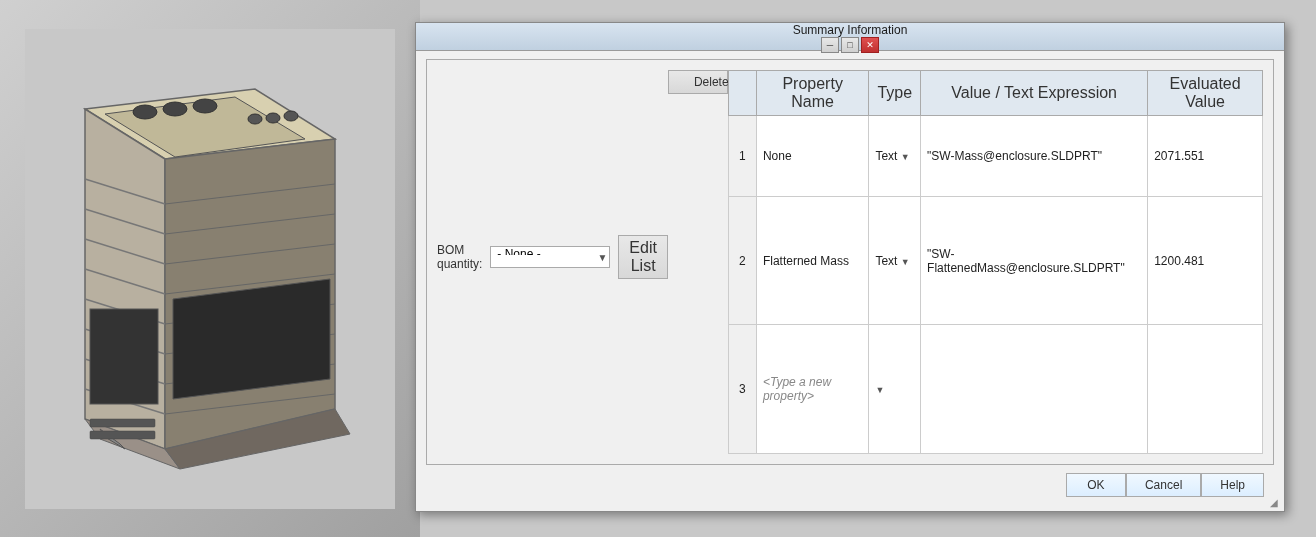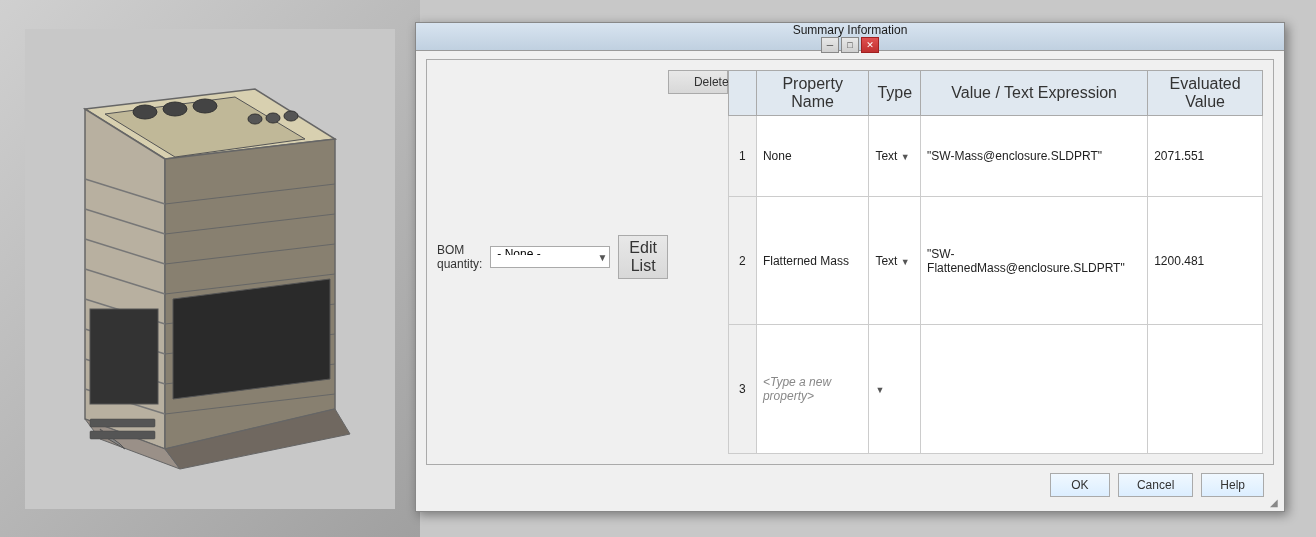--- a/index.html
+++ b/index.html
@@ -205,21 +205,20 @@
       width: 28px;
       background: #f0f0f0;
     }
 
     
     .dialog-footer {
       display: flex;
       justify-content: flex-end;
       align-items: center;
       padding: 8px 10px 6px;
-      gap: 8px;
     }
     .footer-btn {
       padding: 4px 18px;
       border: 1px solid #aaa;
       background: linear-gradient(to bottom, #f0f8ff, #dceeff);
       cursor: pointer;
       font-size: 12px;
       color: #333;
       min-width: 60px;
     }

